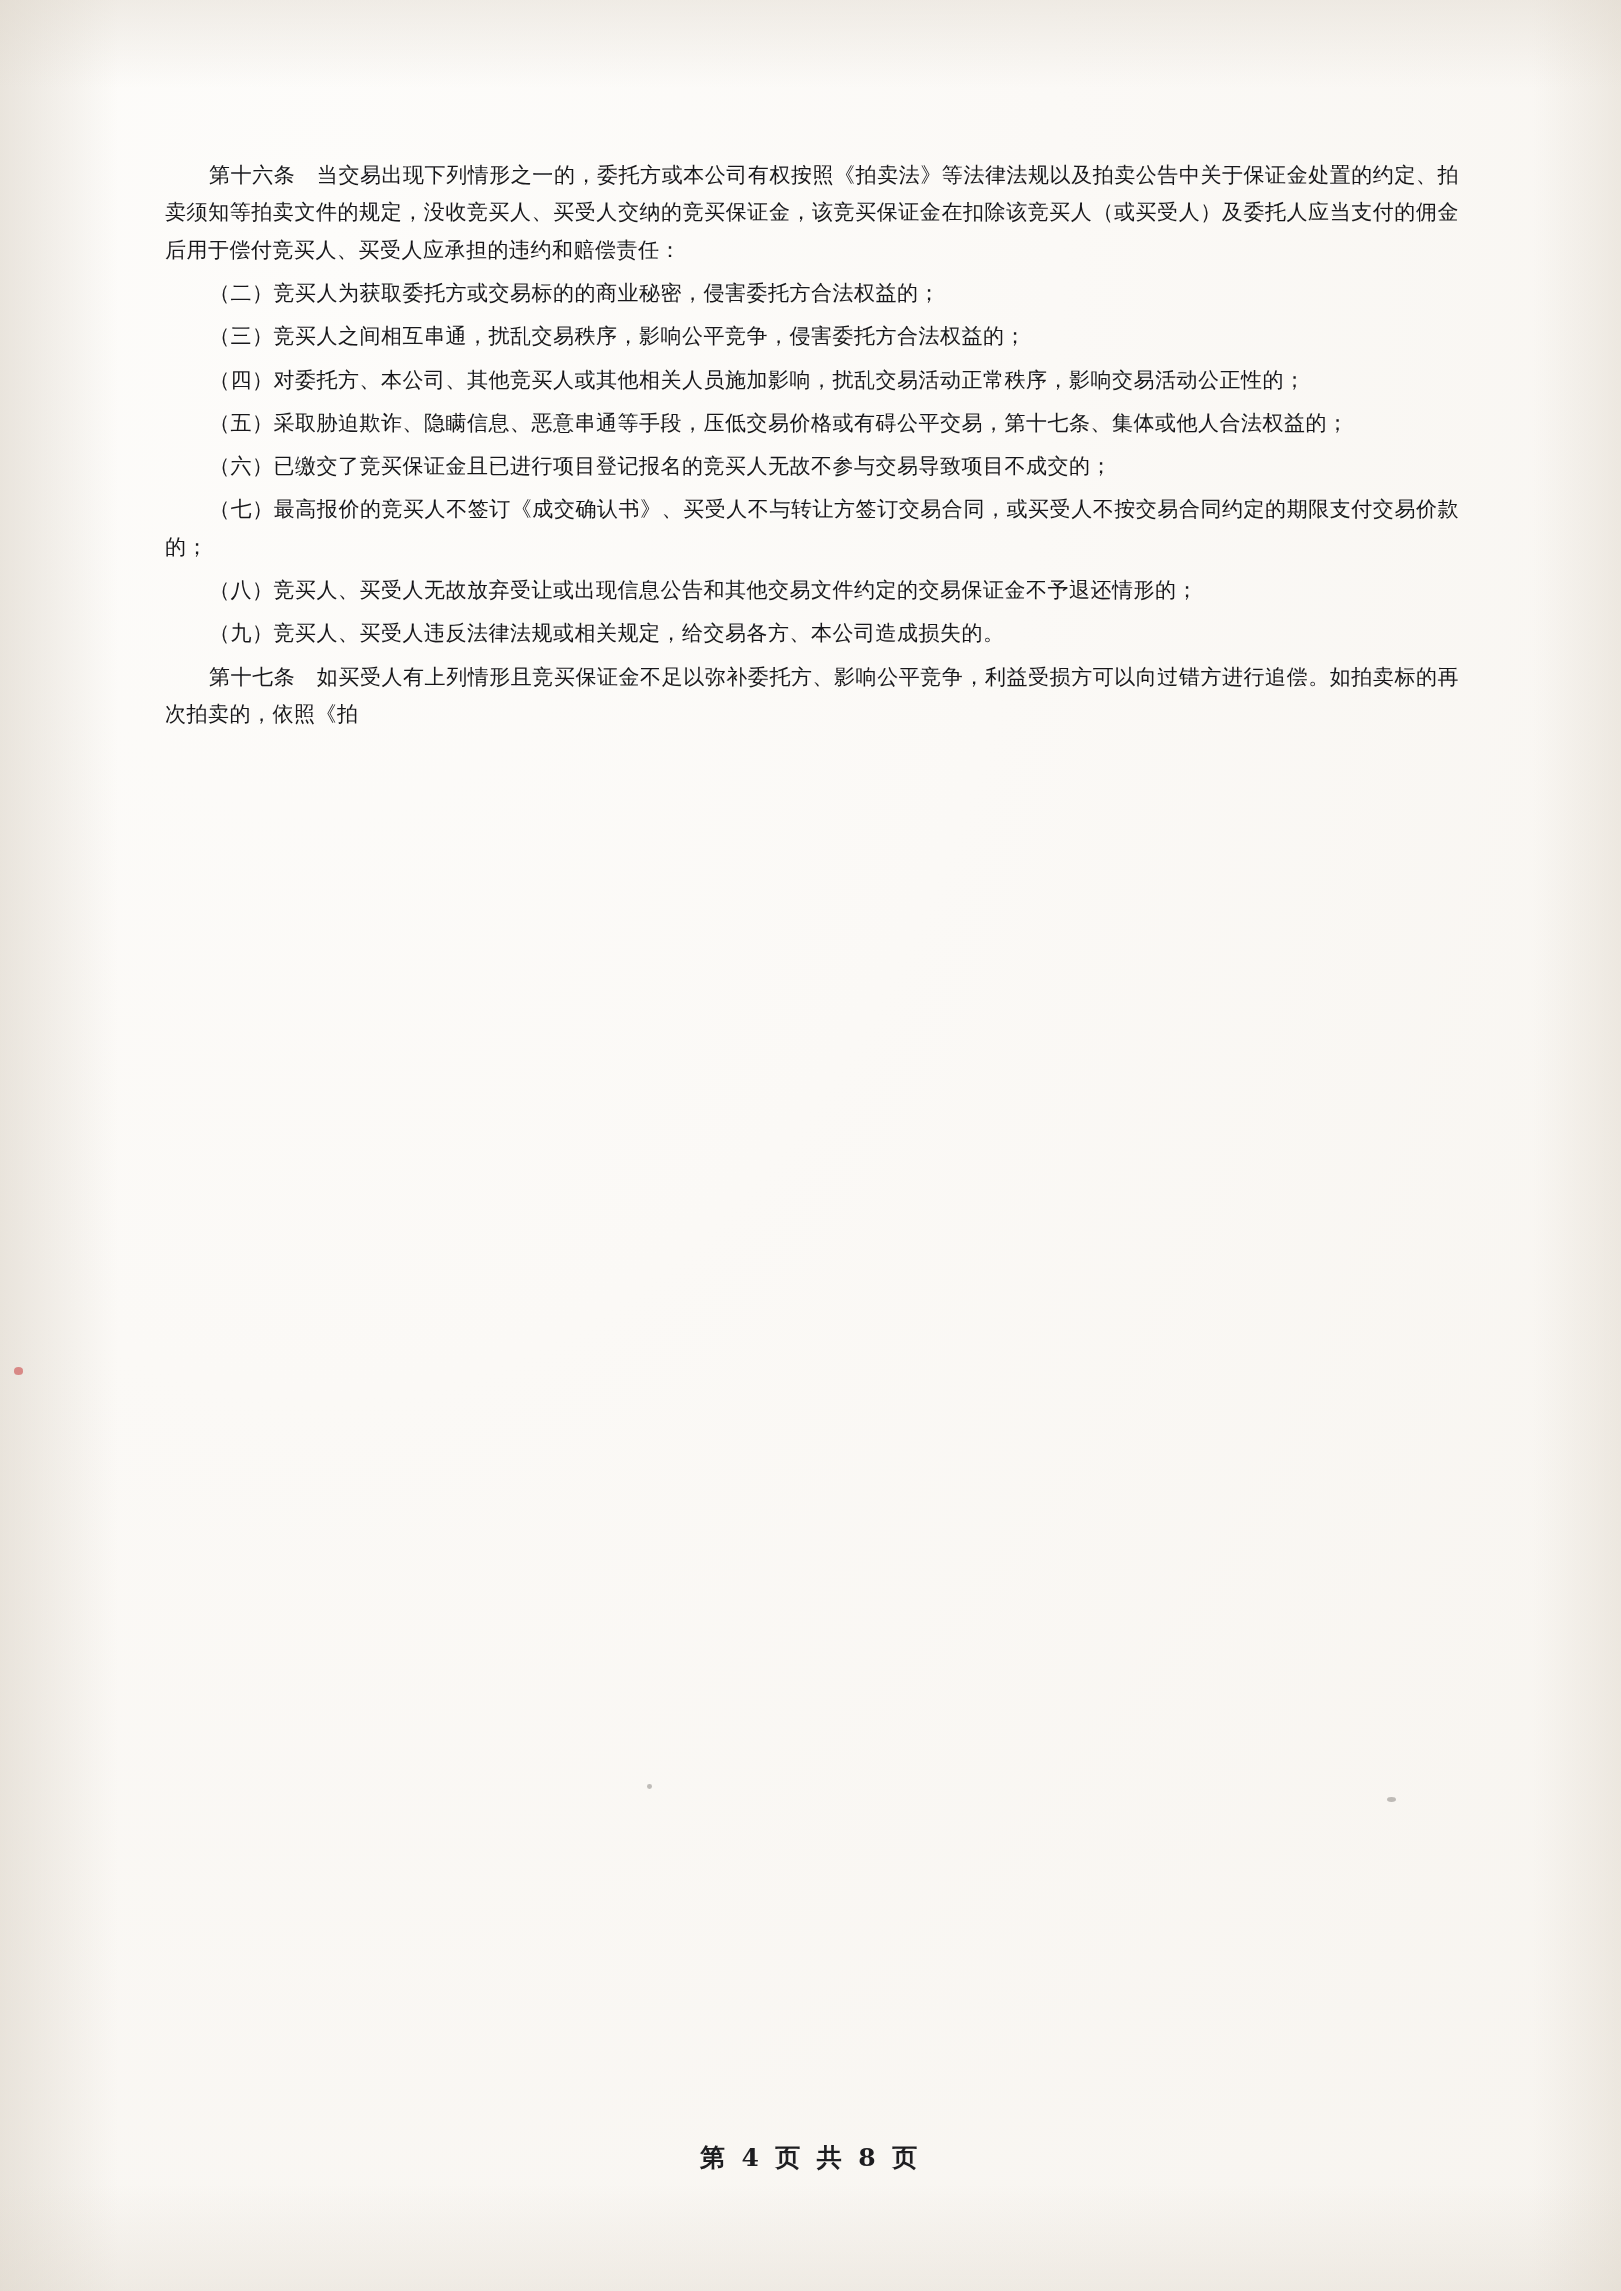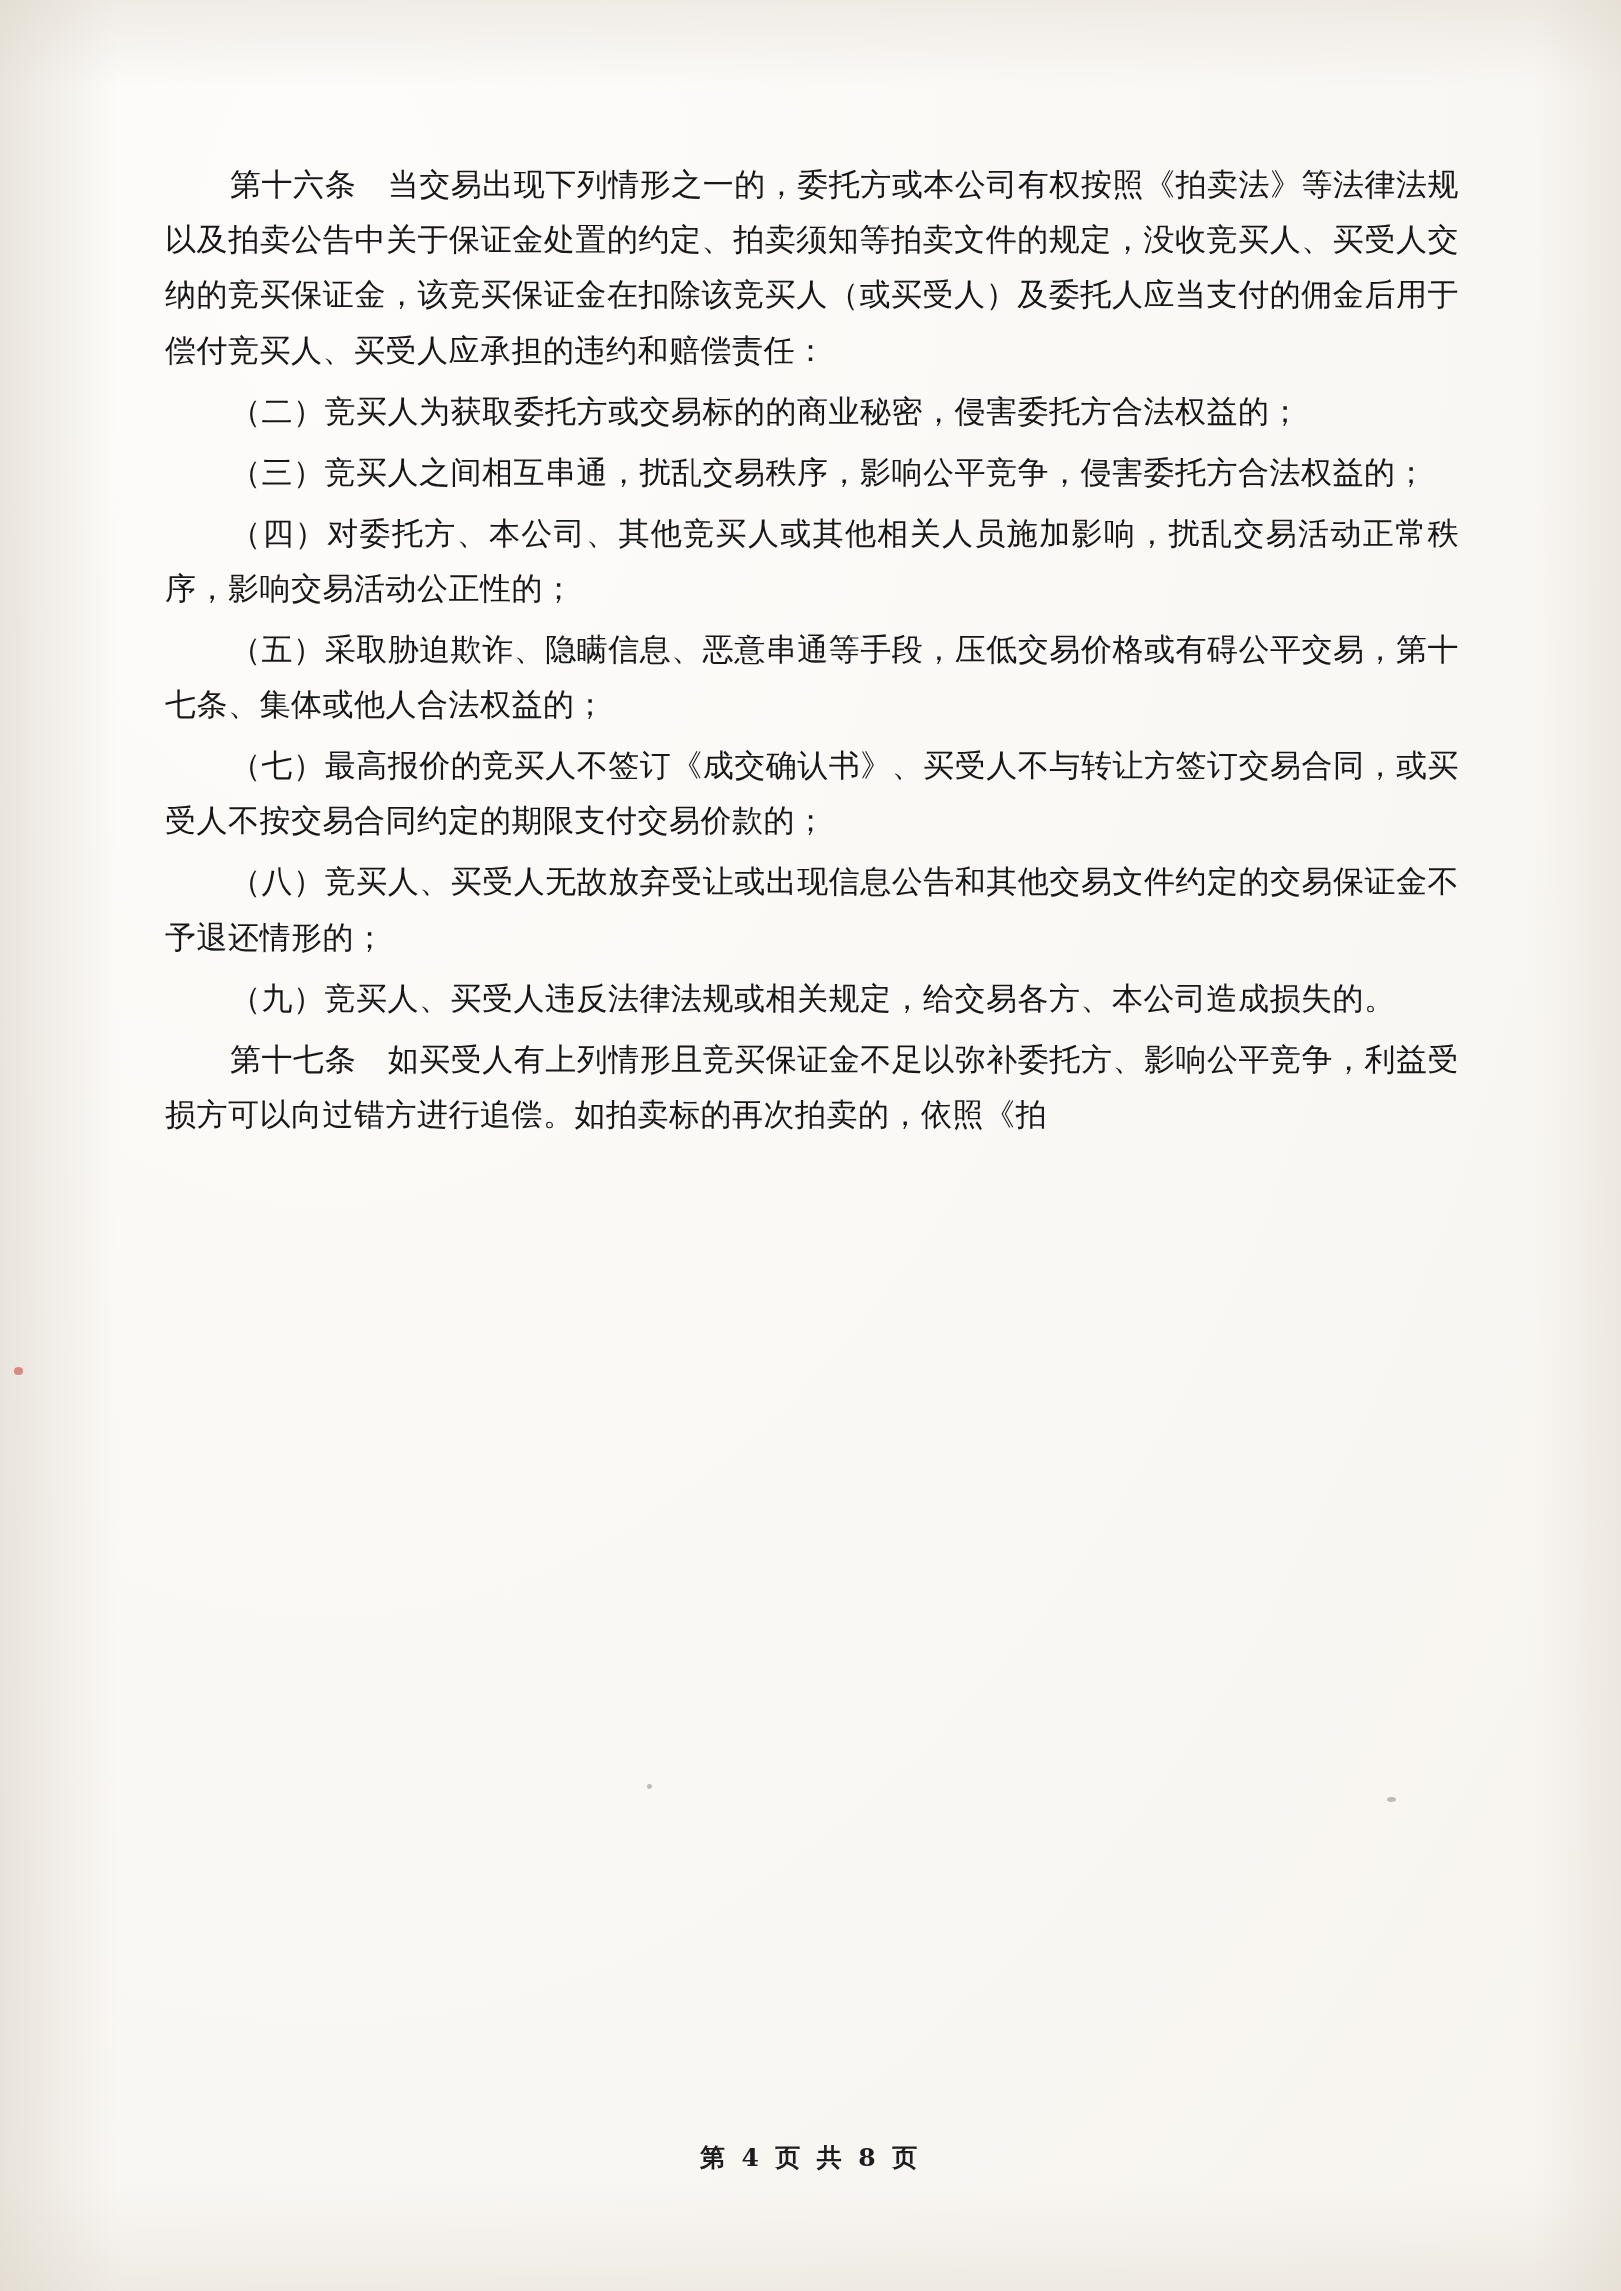--- a/index.html
+++ b/index.html
@@ -51,21 +51,21 @@
 
   .content {
     position: absolute;
     left: 165px;
     top: 157px;
     width: 1294px;
   }
 
   p.para {
     margin: 0 0 5.9px 0;
-    font-size: 31px;
+    font-size: 21px;
     line-height: 1.78;
     letter-spacing: 0.5px;
     color: #17171a;
     text-align: justify;
     text-justify: inter-ideograph;
     text-indent: 0;
     font-family: "DejaVu Serif", "Liberation Serif", serif;
     font-weight: 500;
   }
   p.indent {
@@ -121,20 +121,21 @@
 
 
     <p class="para hang">（二）竞买人为获取委托方或交易标的的商业秘密，侵害委托方合法权益的；</p>
 
     <p class="para hang">（三）竞买人之间相互串通，扰乱交易秩序，影响公平竞争，侵害委托方合法权益的；</p>
 
     <p class="para hang">（四）对委托方、本公司、其他竞买人或其他相关人员施加影响，扰乱交易活动正常秩序，影响交易活动公正性的；</p>
 
     <p class="para hang">（五）采取胁迫欺诈、隐瞒信息、恶意串通等手段，压低交易价格或有碍公平交易，第十七条、集体或他人合法权益的；</p>
 
+    <p class="para hang">（六）已缴交了竞买保证金且已进行项目登记报名的竞买人无故不参与交易导致项目不成交的；</p>
 
     <p class="para hang">（七）最高报价的竞买人不签订《成交确认书》、买受人不与转让方签订交易合同，或买受人不按交易合同约定的期限支付交易价款的；</p>
 
     <p class="para hang">（八）竞买人、买受人无故放弃受让或出现信息公告和其他交易文件约定的交易保证金不予退还情形的；</p>
 
     <p class="para hang">（九）竞买人、买受人违反法律法规或相关规定，给交易各方、本公司造成损失的。</p>
 
     <p class="para indent art-head">第十七条　如买受人有上列情形且竞买保证金不足以弥补委托方、影响公平竞争，利益受损方可以向过错方进行追偿。如拍卖标的再次拍卖的，依照《拍</p>
 
   </div>

